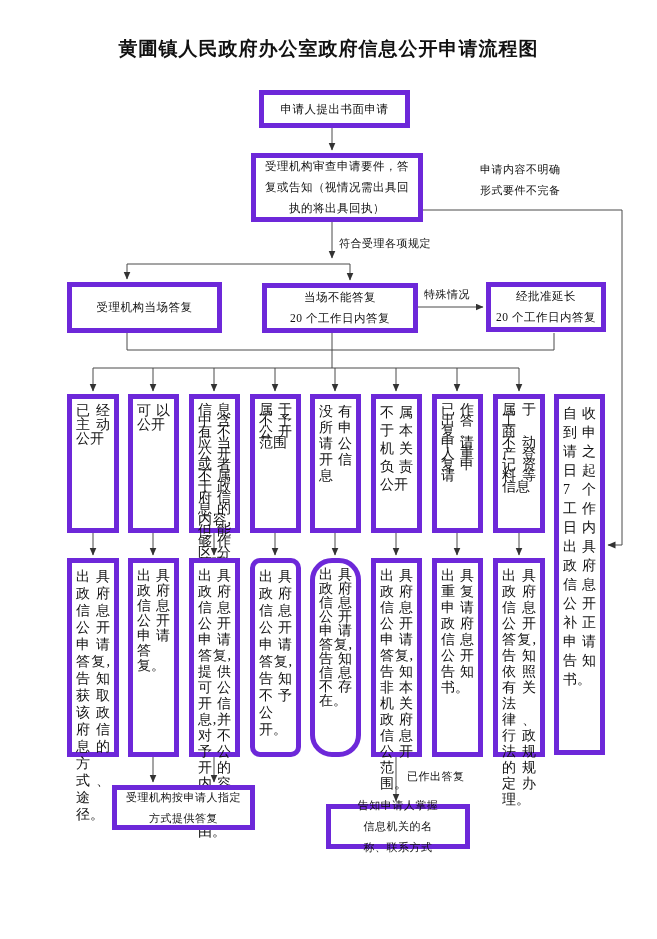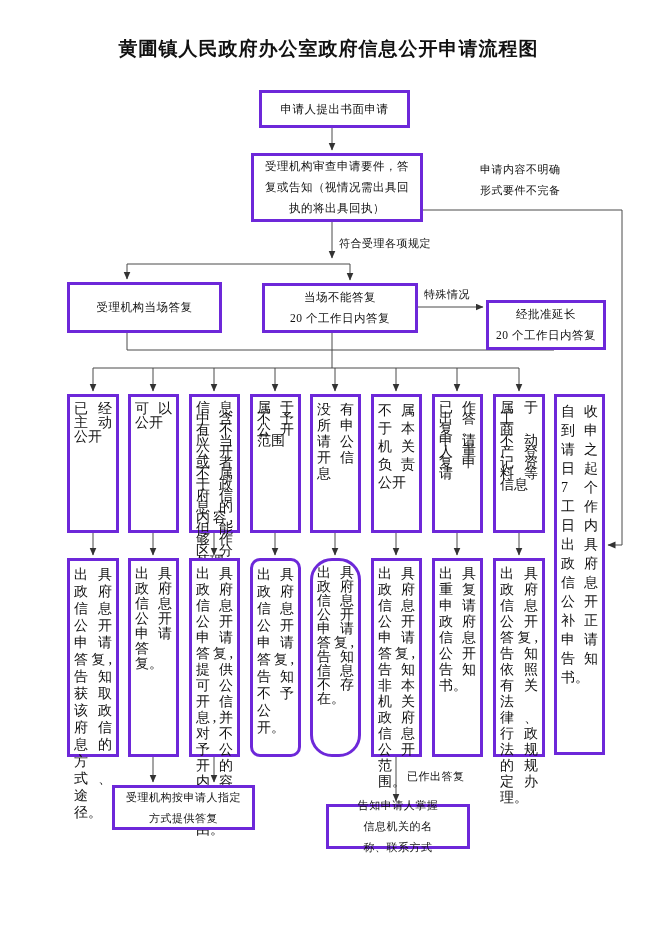--- a/index.html
+++ b/index.html
@@ -24,21 +24,21 @@
   }
   svg.connectors {
     position: absolute;
     top: 0; left: 0;
     width: 657px; height: 939px;
     pointer-events: none;
   }
   .box {
     position: absolute;
     box-sizing: border-box;
-    border: 3px solid #6d28d9;
+    border: 5px solid #6d28d9;
     background: #ffffff;
   }
   .cbox {
     display: flex;
     flex-direction: column;
     align-items: center;
     justify-content: center;
     text-align: center;
     font-size: 11.5px;
     letter-spacing: 0.5px;
@@ -131,21 +131,21 @@
 
   <div class="box cbox" style="left:67px;top:282px;width:155px;height:51px;text-align:right;">
     <span class="ln">受理机构当场答复</span>
   </div>
 
   <div class="box cbox two-line" style="left:262px;top:283px;width:156px;height:50px;">
     <span class="ln">当场不能答复</span>
     <span class="ln">20 个工作日内答复</span>
   </div>
 
-  <div class="box cbox two-line" style="left:486px;top:300px;width:120px;height:50px;">
+  <div class="box cbox two-line" style="left:486px;top:282px;width:120px;height:50px;">
     <span class="ln">经批准延长</span>
     <span class="ln">20 个工作日内答复</span>
   </div>
 
   <div class="box jbox" style="left:67px;top:394px;width:52px;height:139px;line-height:14px;">已经主动公开</div>
   <div class="box jbox" style="left:128px;top:394px;width:51px;height:139px;line-height:14px;">可以公开</div>
   <div class="box jbox" style="left:189px;top:394px;width:51px;height:139px;line-height:11px;">信息中含有不应当公开或者不属于政府信息的内容,但能够作区分处理</div>
   <div class="box jbox" style="left:250px;top:394px;width:51px;height:139px;line-height:11px;">属于不予公开范围</div>
   <div class="box jbox" style="left:310px;top:394px;width:51px;height:139px;line-height:16px;">没有所申请公开信息</div>
   <div class="box jbox" style="left:371px;top:394px;width:51px;height:139px;line-height:18px;">不属于本机关负责公开</div>

